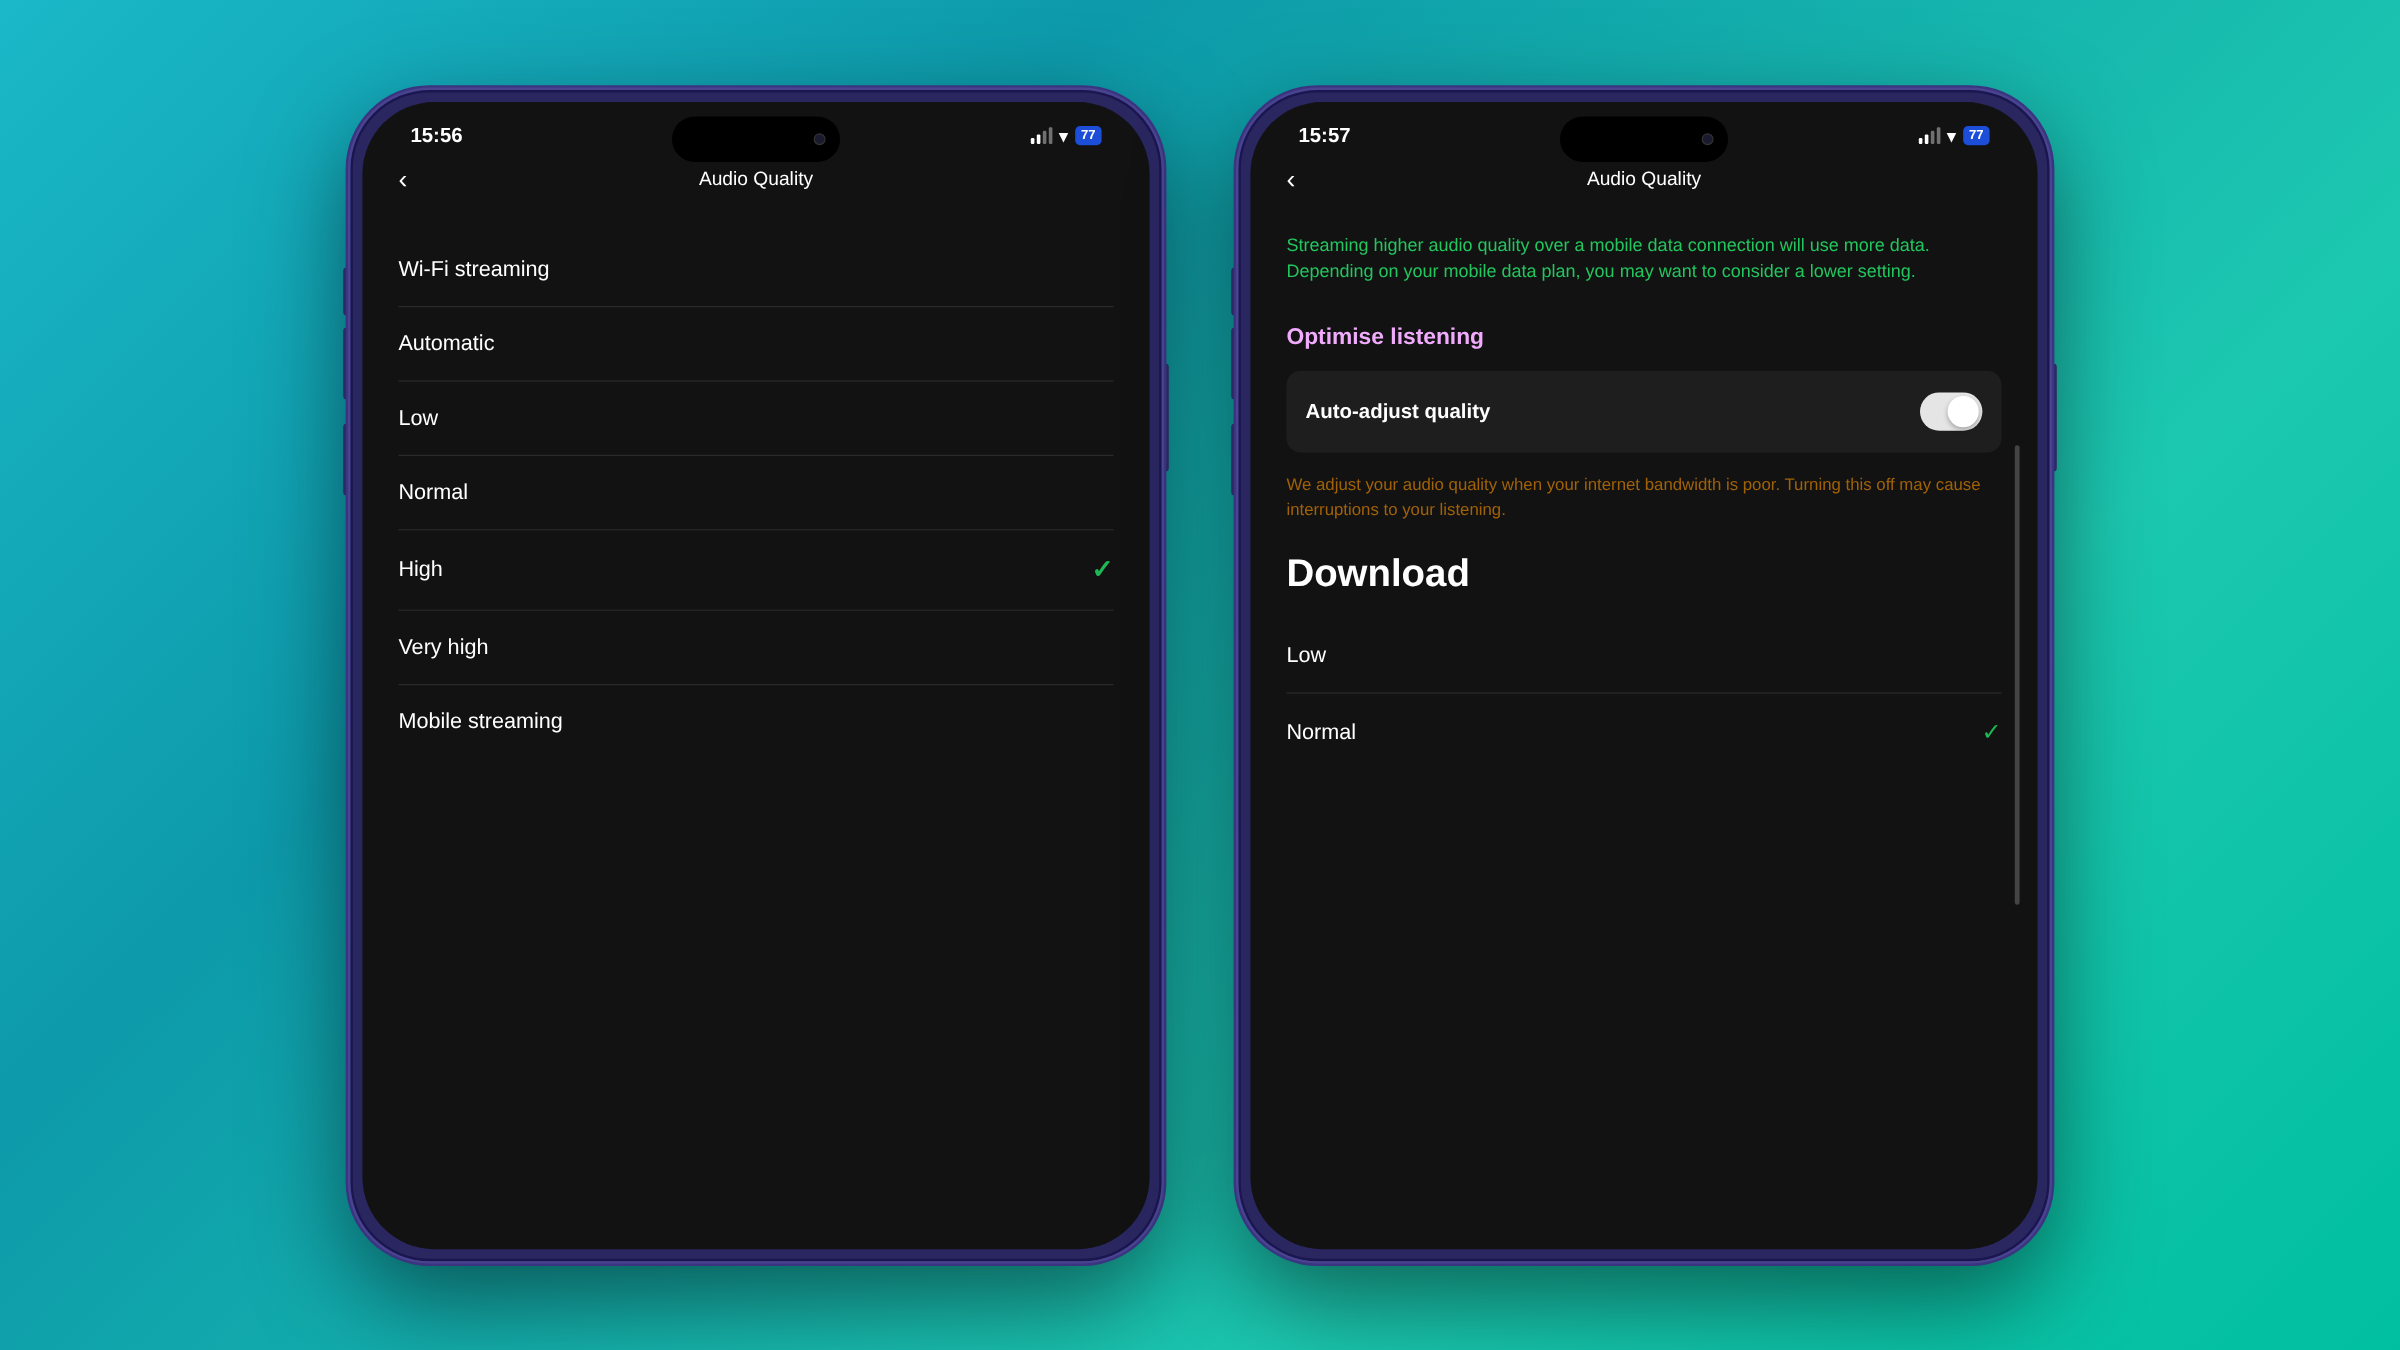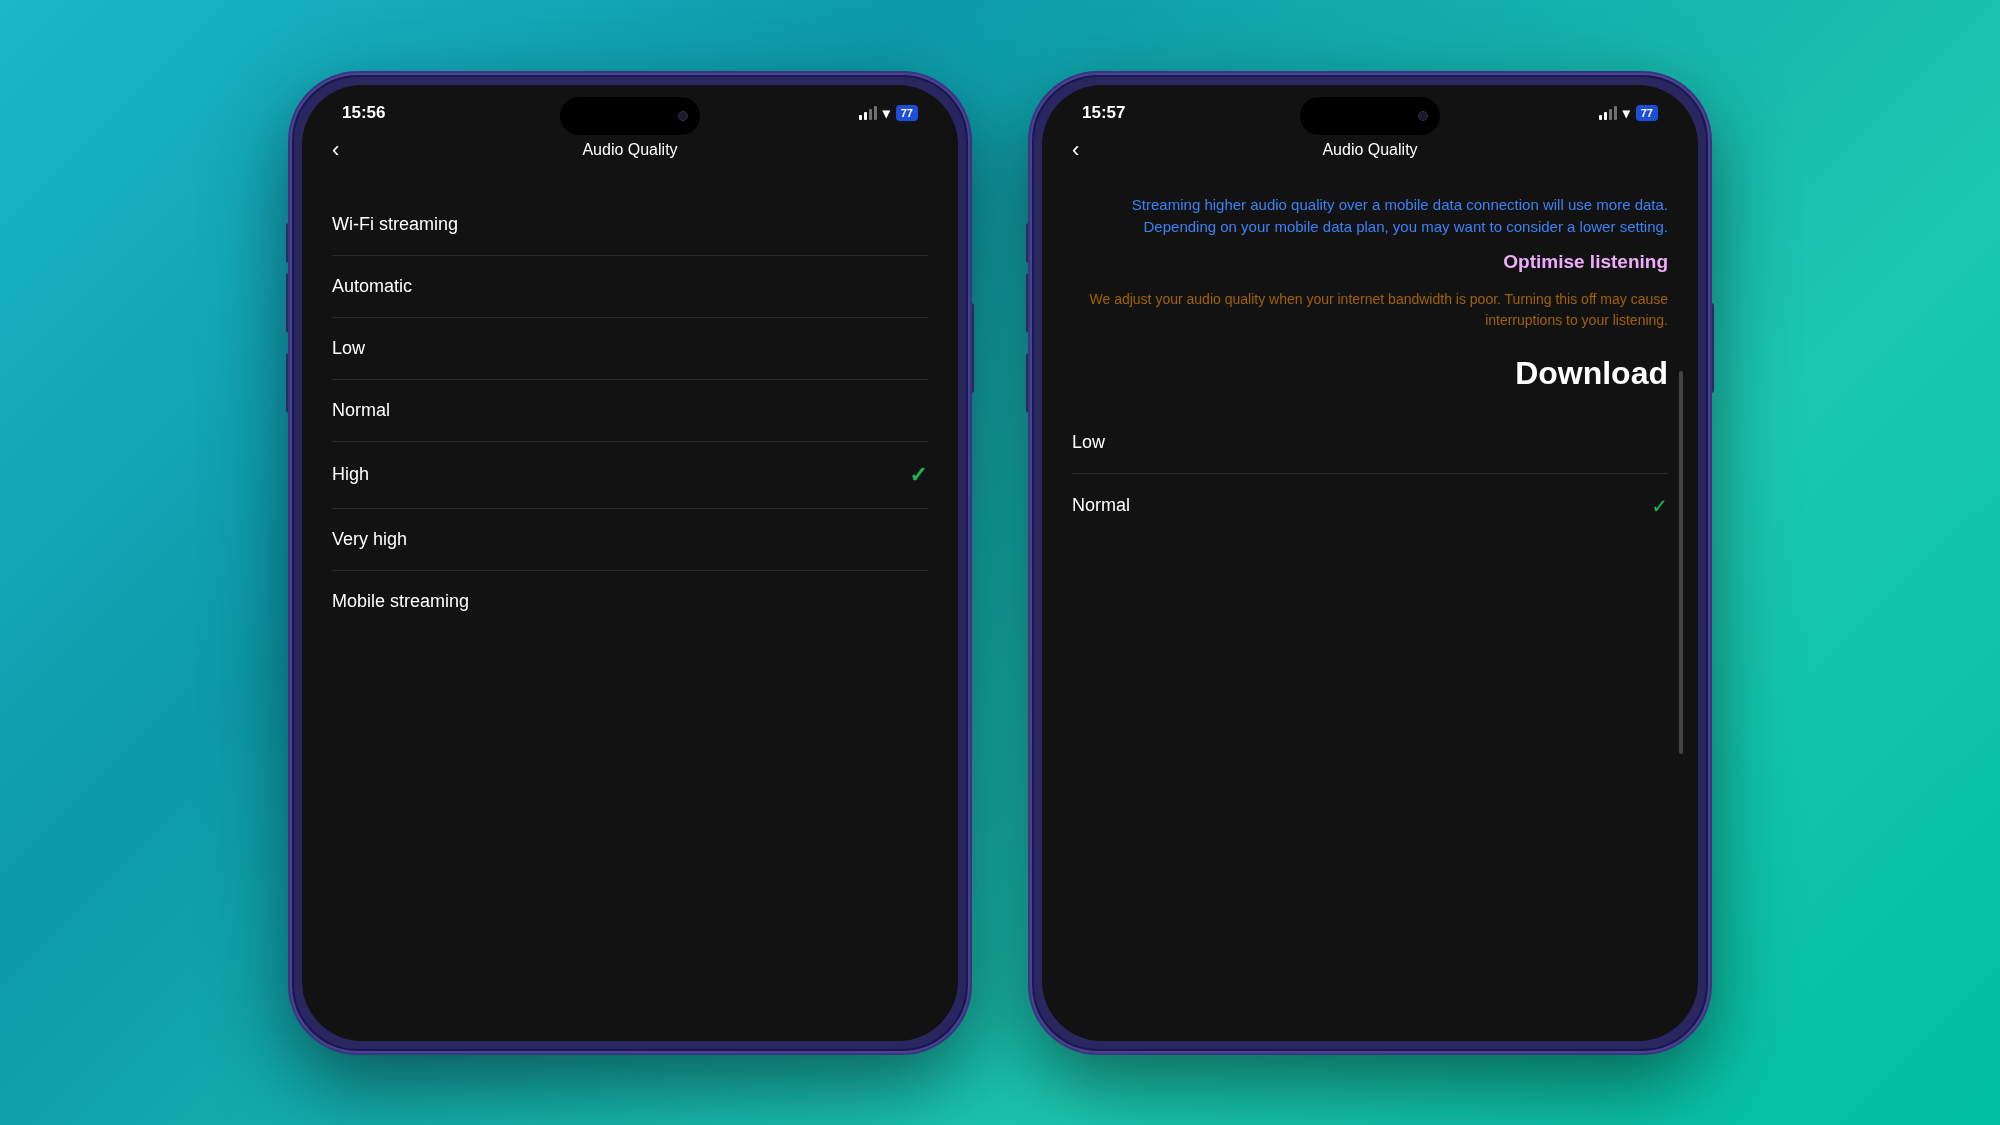--- a/index.html
+++ b/index.html
@@ -13,21 +13,20 @@
       justify-content: center;
       gap: 60px;
       font-family: -apple-system, 'SF Pro Display', 'Helvetica Neue', Arial, sans-serif;
       overflow: hidden;
     }
 
     .phone-wrapper {
       position: relative;
       width: 680px;
       height: 980px;
-      text-align: right;
     }
 
     .phone-frame {
       position: absolute;
       inset: 0;
       border-radius: 68px;
       background: #2a2660;
       border: 2px solid #4a4490;
       box-shadow:
         0 0 0 2px #3a3580,
@@ -181,24 +180,24 @@
     }
 
     .check-icon {
       color: #1db954;
       font-size: 22px;
       font-weight: 700;
     }
 
     
     .description-text {
-      color: #3b82f6;
+      color: #22c55e;
       font-size: 15px;
       line-height: 1.5;
-      margin-bottom: 12px;
+      margin-bottom: 32px;
     }
 
     .optimise-title {
       color: #f0abfc;
       font-size: 19px;
       font-weight: 700;
       margin-bottom: 16px;
     }
 
     .toggle-row {
@@ -380,20 +379,26 @@
       <div class="nav-header">
         <span class="back-arrow">‹</span>
         <span class="nav-title">Audio Quality</span>
       </div>
 
       <div class="content">
         <p class="description-text">Streaming higher audio quality over a mobile data connection will use more data. Depending on your mobile data plan, you may want to consider a lower setting.</p>
 
         <div class="optimise-title">Optimise listening</div>
 
+        <div class="toggle-row">
+          <span class="toggle-label">Auto-adjust quality</span>
+          <div class="toggle-switch">
+            <div class="toggle-knob"></div>
+          </div>
+        </div>
 
         <p class="auto-adjust-desc">We adjust your audio quality when your internet bandwidth is poor. Turning this off may cause interruptions to your listening.</p>
 
         <div class="section-title">Download</div>
 
         <div class="menu-item">
           <span class="menu-item-label">Low</span>
         </div>
         <div class="menu-item">
           <span class="menu-item-label">Normal</span>

